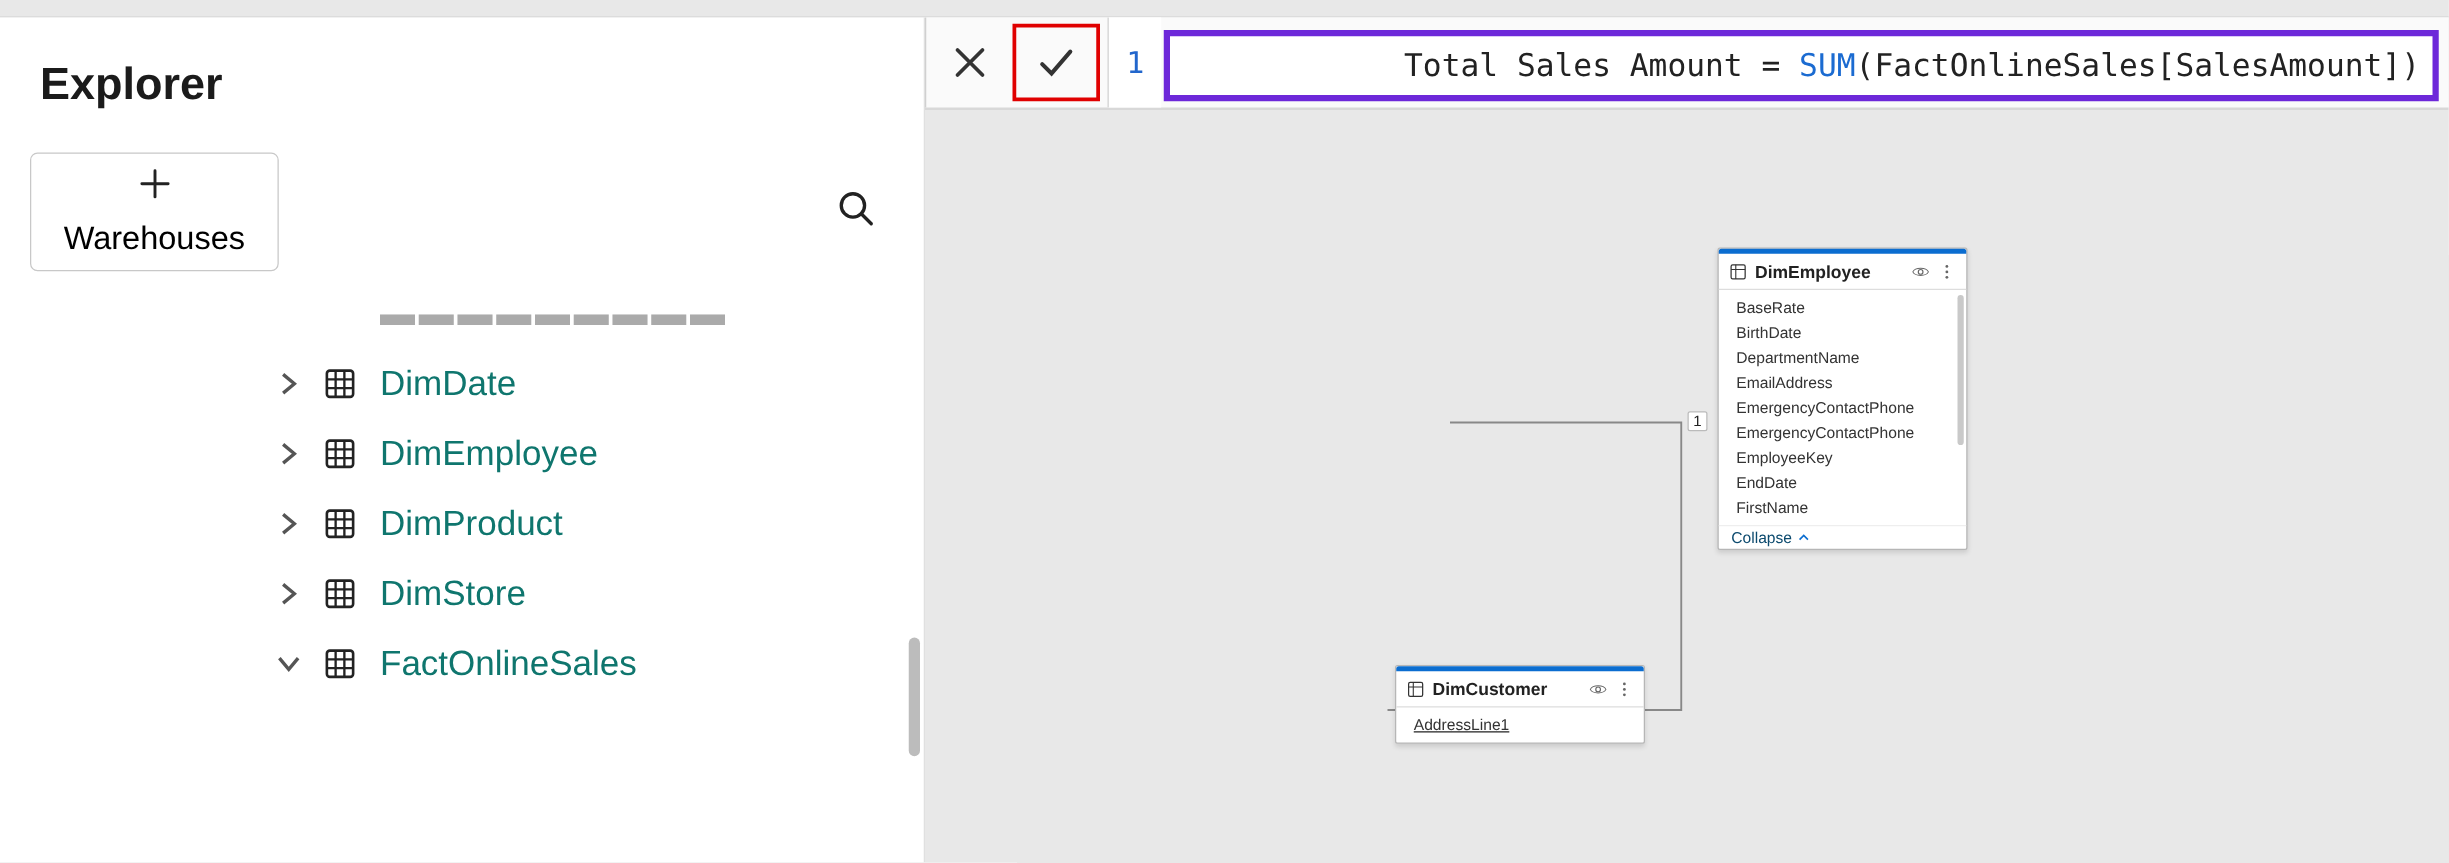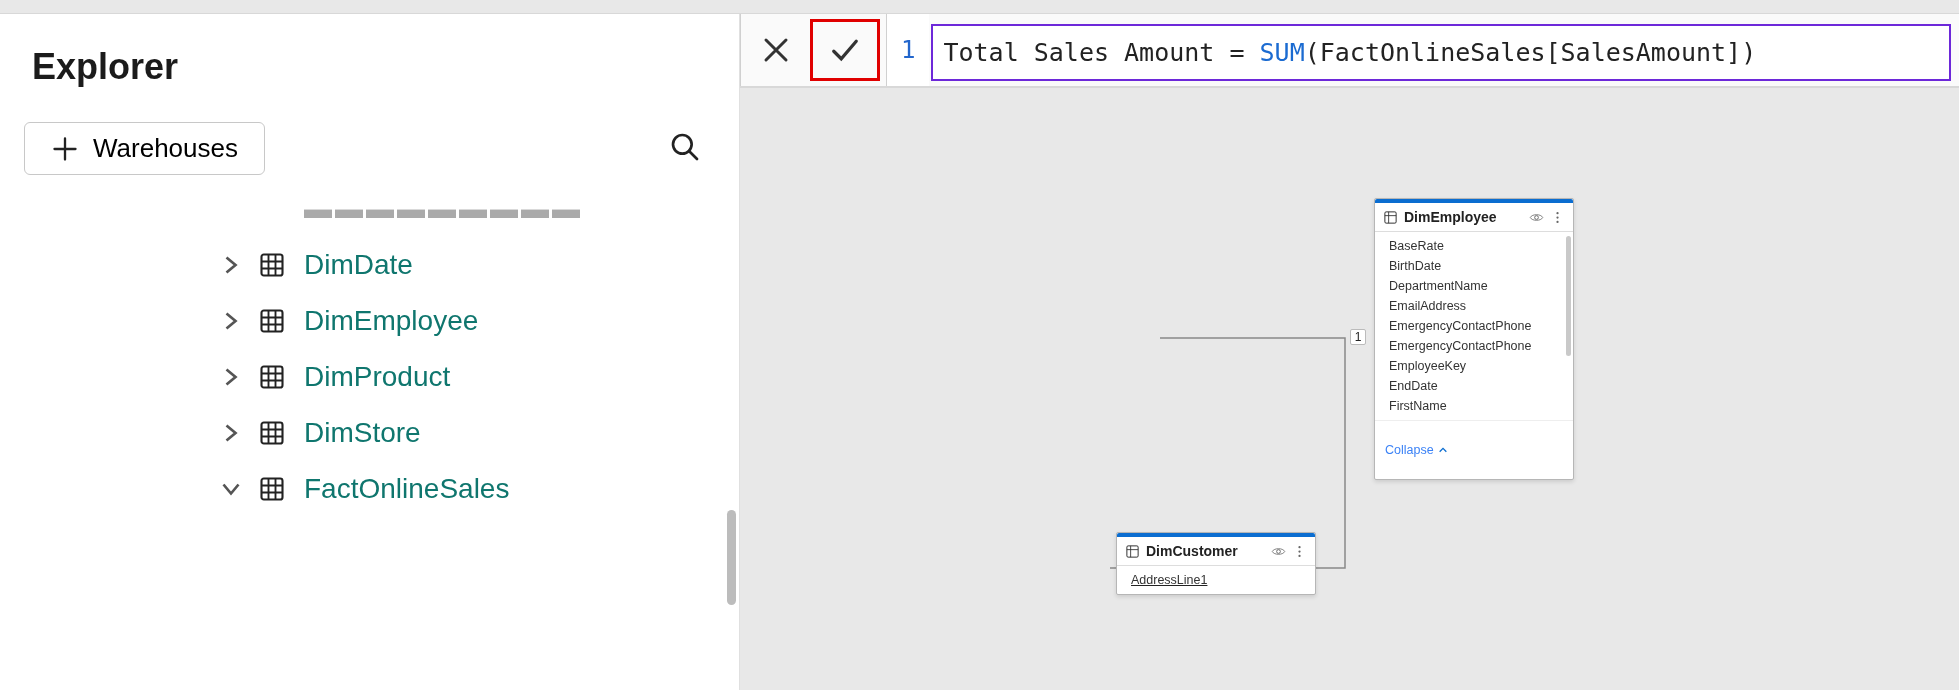--- a/index.html
+++ b/index.html
@@ -26,20 +26,21 @@
       font-weight: 600;
       color: #1b1b1b;
       margin: 12px 8px 34px;
     }
     .sidebar-toolbar { display: flex; align-items: center; gap: 30px; }
     .warehouses-btn {
       display: flex; align-items: center; gap: 14px;
       border: 1px solid #c8c8c8; border-radius: 6px;
       padding: 10px 26px; font-size: 26px; cursor: pointer;
       background: #fff;
+      flex-direction: column;
     }
     .plus-svg { width: 28px; height: 28px; }
     .search-btn { margin-left: auto; cursor: pointer; padding: 6px 14px; }
     .search-svg { width: 32px; height: 32px; }
     .tree { margin-top: 26px; }
     .tree-row {
       display: flex; align-items: center; gap: 18px;
       padding: 12px 0 12px 198px;
       font-size: 28px; color: #0f766e; cursor: pointer;
     }
@@ -65,24 +66,25 @@
     }
     .fb-cancel { border-left: 1px solid #d0d0d0; }
     .fb-svg { width: 30px; height: 30px; stroke: #444; }
     .fb-confirm { border: 3px solid #e00000; margin: 5px 6px 5px 0; }
     .fb-linenum {
       display: flex; align-items: center; padding: 0 14px;
       font-family: Consolas, monospace; font-size: 24px; color: #2266cc;
       background: #fff; border-left: 1px solid #d0d0d0;
     }
     .fb-input {
-      flex: 1; background: #fff; border: 2px solid #6d28d9;
+      flex: 1; background: #fff; border: 5px solid #6d28d9;
       margin: 10px 8px 5px 2px; display: flex; align-items: center;
       padding: 0 10px; font-family: Consolas, monospace; font-size: 25px;
       white-space: pre;
+      justify-content: flex-end;
     }
     .dax-func { color: #1b6bd1; }
 
     .canvas { position: absolute; inset: 74px 0 0 0; background: #e8e8e8; }
     .relationship-line {
       position: absolute; stroke: #888; fill: none; stroke-width: 1.5px;
     }
     .rel-label {
       position: absolute; background: #fff; border: 1px solid #bbb;
       font-size: 12px; width: 16px; height: 16px; display: flex;
@@ -102,21 +104,21 @@
     }
     .tcard-header .tname { font-weight: 600; flex: 1; font-size: 14px; }
     .tcard-hicon { width: 15px; height: 15px; }
     .tcard-fields { padding: 4px 0; max-height: 200px; overflow: hidden; position:relative; }
     .tcard-field { padding: 3px 14px; font-size: 12.5px; color: #333; }
     .tcard-scroll {
       position: absolute; right: 2px; top: 4px; width: 5px; height: 120px;
       background: #c9c9c9; border-radius: 3px;
     }
     .tcard-collapse {
-      padding: 22px 10px; font-size: 12.5px; color: #3b82f6; cursor: pointer;
+      padding: 2px 10px; font-size: 12.5px; color: #0c4a6e; cursor: pointer;
       display: flex; align-items: center; gap: 4px; border-top: 1px solid #eee;
     }
     .col-caret { width: 10px; height: 10px; }
   </style>
 </head>
 <body>
 
 <div class="top-edge"></div>
 <div class="main">
   <aside class="sidebar">

